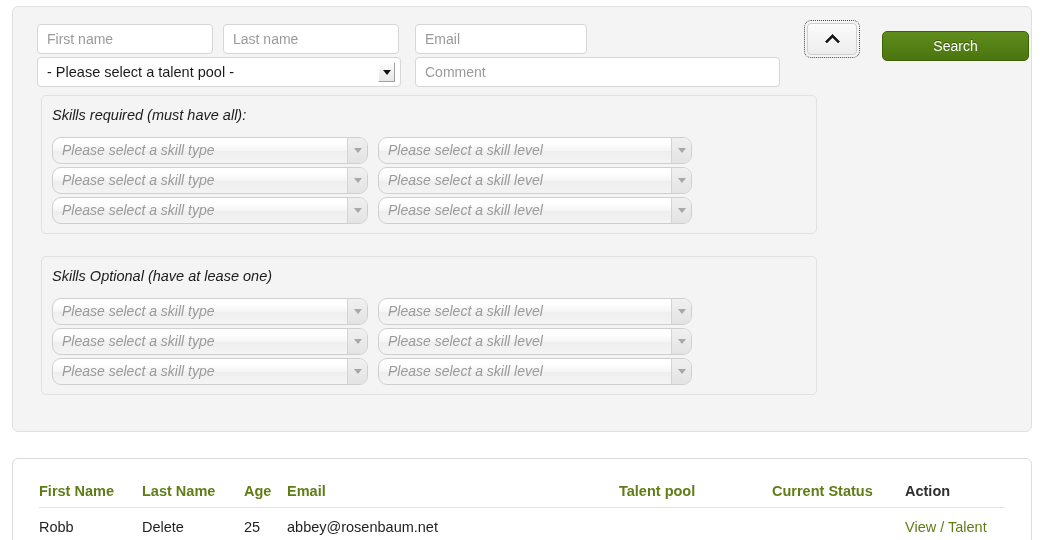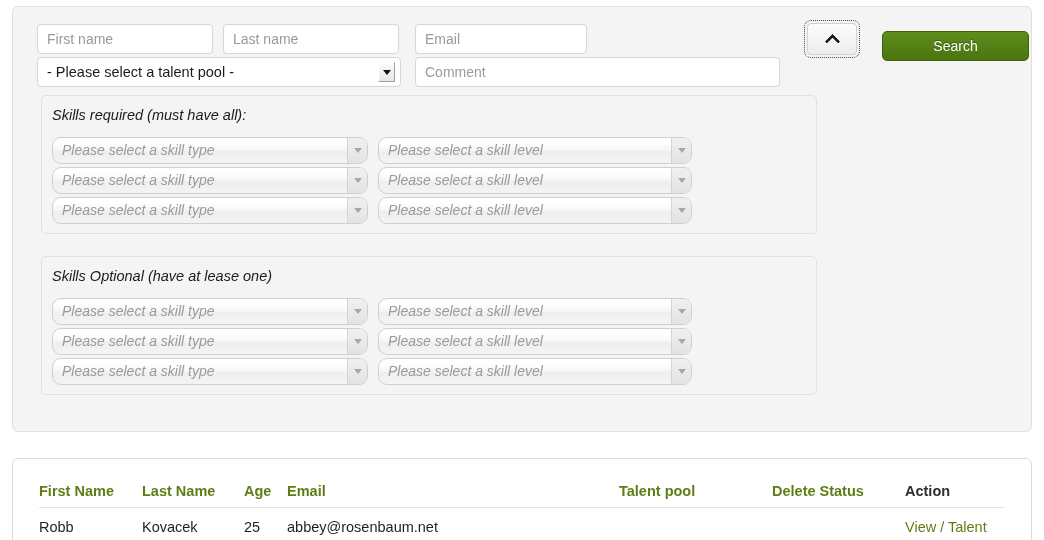--- a/index.html
+++ b/index.html
@@ -336,28 +336,28 @@
 
 <div class="results-panel">
   <table class="results-table">
     <thead>
       <tr>
         <th class="col-first">First Name</th>
         <th class="col-last">Last Name</th>
         <th class="col-age">Age</th>
         <th class="col-email">Email</th>
         <th class="col-pool">Talent pool</th>
-        <th class="col-status">Delete Status</th>
+        <th class="col-status">Current Status</th>
         <th class="col-action dark">Action</th>
       </tr>
     </thead>
     <tbody>
       <tr>
         <td>Robb</td>
-        <td>Kovacek</td>
+        <td>Delete</td>
         <td>25</td>
         <td>abbey@rosenbaum.net</td>
         <td></td>
         <td></td>
         <td><a class="link">View</a><span class="sep"> / </span><a class="link">Talent</a></td>
       </tr>
     </tbody>
   </table>
 </div>
 

